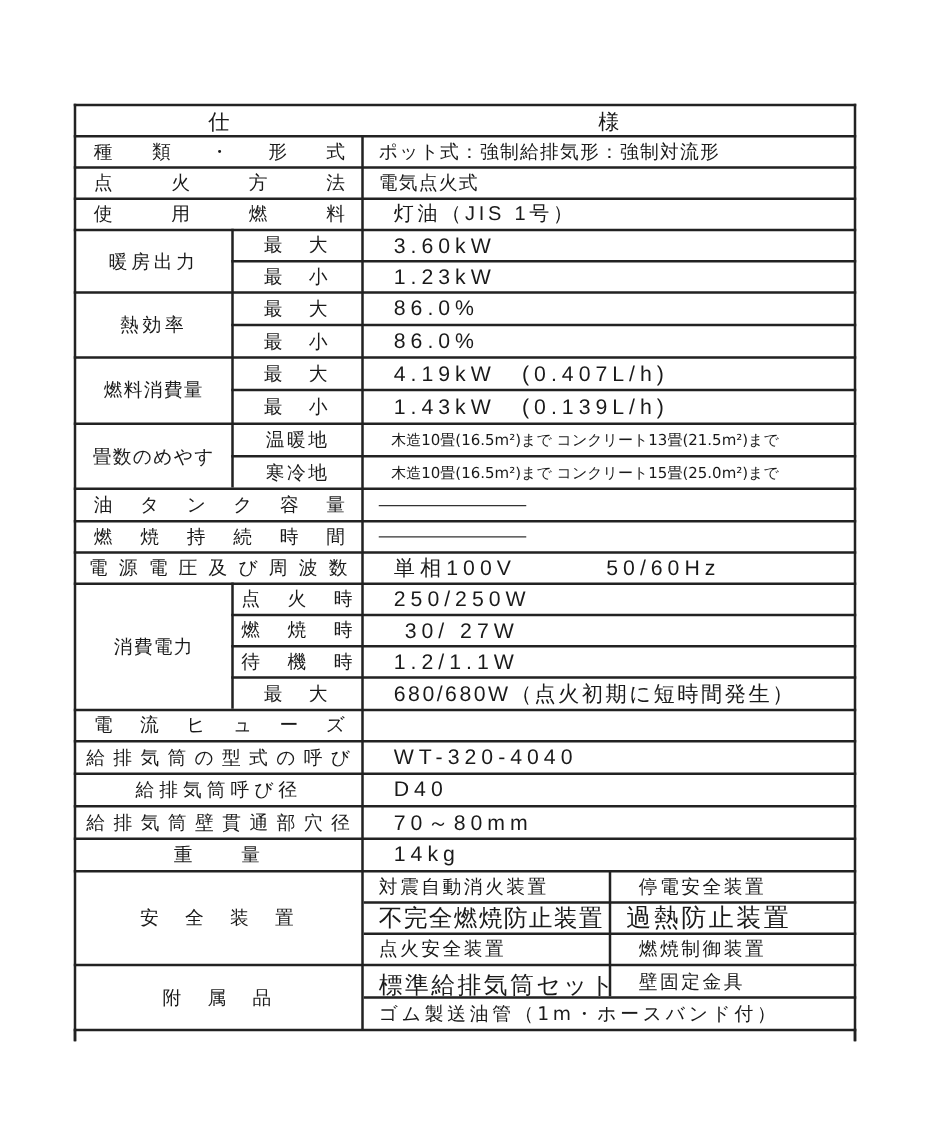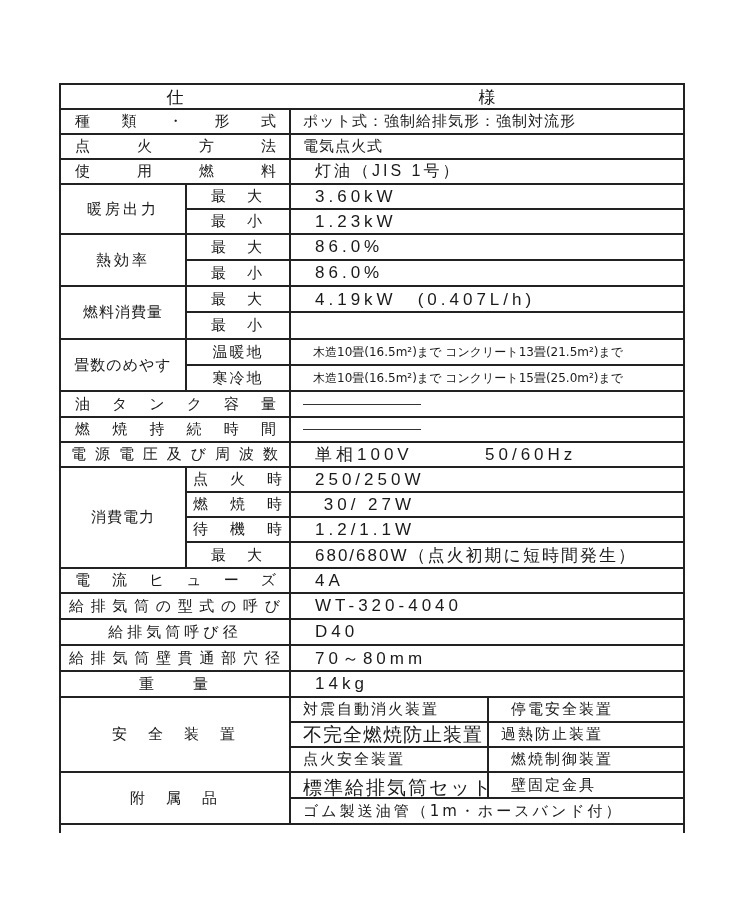--- a/index.html
+++ b/index.html
@@ -98,20 +98,21 @@
   <div class="cell center" style="left:61px;top:235px;width:124px;height:50px;">熱効率</div>
   <div class="cell center" style="left:187px;top:235px;width:102px;height:24px;">最　大</div>
   <div class="cell valw" style="left:291px;top:235px;width:392px;height:24px;">86.0%</div>
   <div class="cell center" style="left:187px;top:261px;width:102px;height:24px;">最　小</div>
   <div class="cell valw" style="left:291px;top:261px;width:392px;height:24px;">86.0%</div>
 
   <div class="cell center" style="left:61px;top:287px;width:124px;height:51px;letter-spacing:1px;">燃料消費量</div>
   <div class="cell center" style="left:187px;top:287px;width:102px;height:24px;">最　大</div>
   <div class="cell valw" style="left:291px;top:287px;width:392px;height:24px;">4.19kW　(0.407L/h)</div>
   <div class="cell center" style="left:187px;top:313px;width:102px;height:25px;">最　小</div>
+  <div class="cell valw" style="left:291px;top:313px;width:392px;height:25px;">1.43kW　(0.139L/h)</div>
 
   <div class="cell center" style="left:61px;top:340px;width:124px;height:50px;letter-spacing:1px;text-align:center;">畳数のめやす</div>
   <div class="cell center" style="left:187px;top:340px;width:102px;height:24px;letter-spacing:2px;">温暖地</div>
   <div class="cell val small" style="left:291px;top:340px;width:392px;height:24px;">木造10畳(16.5m²)まで コンクリート13畳(21.5m²)まで</div>
   <div class="cell center" style="left:187px;top:366px;width:102px;height:24px;letter-spacing:2px;">寒冷地</div>
   <div class="cell val small" style="left:291px;top:366px;width:392px;height:24px;">木造10畳(16.5m²)まで コンクリート15畳(25.0m²)まで</div>
 
   <div class="cell label" style="left:61px;top:392px;width:228px;height:24px;">
     <span>油</span>
     <span>タ</span>
@@ -175,21 +176,20 @@
   <div class="cell valw" style="left:291px;top:543px;width:392px;height:24px;letter-spacing:2px;">680/680W（点火初期に短時間発生）</div>
 
   <div class="cell label" style="left:61px;top:569px;width:228px;height:23px;">
     <span>電</span>
     <span>流</span>
     <span>ヒ</span>
     <span>ュ</span>
     <span>ー</span>
     <span>ズ</span>
   </div>
-  <div class="cell valw" style="left:291px;top:569px;width:392px;height:23px;">4A</div>
 
   <div class="cell label" style="left:61px;top:594px;width:228px;height:24px;padding:0 8px;">
     <span>給</span>
     <span>排</span>
     <span>気</span>
     <span>筒</span>
     <span>の</span>
     <span>型</span>
     <span>式</span>
     <span>の</span>
@@ -215,21 +215,21 @@
   </div>
   <div class="cell valw" style="left:291px;top:646px;width:392px;height:24px;">70～80mm</div>
 
   <div class="cell center" style="left:61px;top:672px;width:228px;height:24px;white-space:pre;">重　　量</div>
   <div class="cell valw" style="left:291px;top:672px;width:392px;height:24px;">14kg</div>
 
   <div class="cell center" style="left:61px;top:698px;width:228px;height:73px;white-space:pre;">安　全　装　置</div>
   <div class="cell val" style="left:291px;top:698px;width:196px;height:23px;font-size:15px;">対震自動消火装置</div>
   <div class="cell val" style="left:489px;top:698px;width:194px;height:23px;font-size:15px;padding-left:22px;">停電安全装置</div>
   <div class="cell val" style="left:291px;top:723px;width:196px;height:23px;font-size:19px;letter-spacing:1px;">不完全燃焼防止装置</div>
-  <div class="cell val" style="left:489px;top:723px;width:194px;height:23px;font-size:15px;">過熱防止装置</div>
+  <div class="cell val" style="left:489px;top:723px;width:194px;height:23px;font-size:20px;">過熱防止装置</div>
   <div class="cell val" style="left:291px;top:748px;width:196px;height:23px;font-size:15px;">点火安全装置</div>
   <div class="cell val" style="left:489px;top:748px;width:194px;height:23px;font-size:15px;padding-left:22px;">燃焼制御装置</div>
 
   <div class="cell center" style="left:61px;top:773px;width:228px;height:50px;white-space:pre;">附　属　品</div>
   <div class="cell val" style="left:291px;top:773px;width:196px;height:30px;font-size:19px;">標準給排気筒セット</div>
   <div class="cell val" style="left:489px;top:773px;width:194px;height:24px;font-size:15px;padding-left:22px;">壁固定金具</div>
   <div class="cell val" style="left:291px;top:799px;width:392px;height:24px;font-size:15px;letter-spacing:3px;">ゴム製送油管（1m・ホースバンド付）</div>
 
   <div class="vline" style="left:59px;top:823px;height:10px;"></div>
   <div class="vline" style="left:683px;top:823px;height:10px;"></div>

